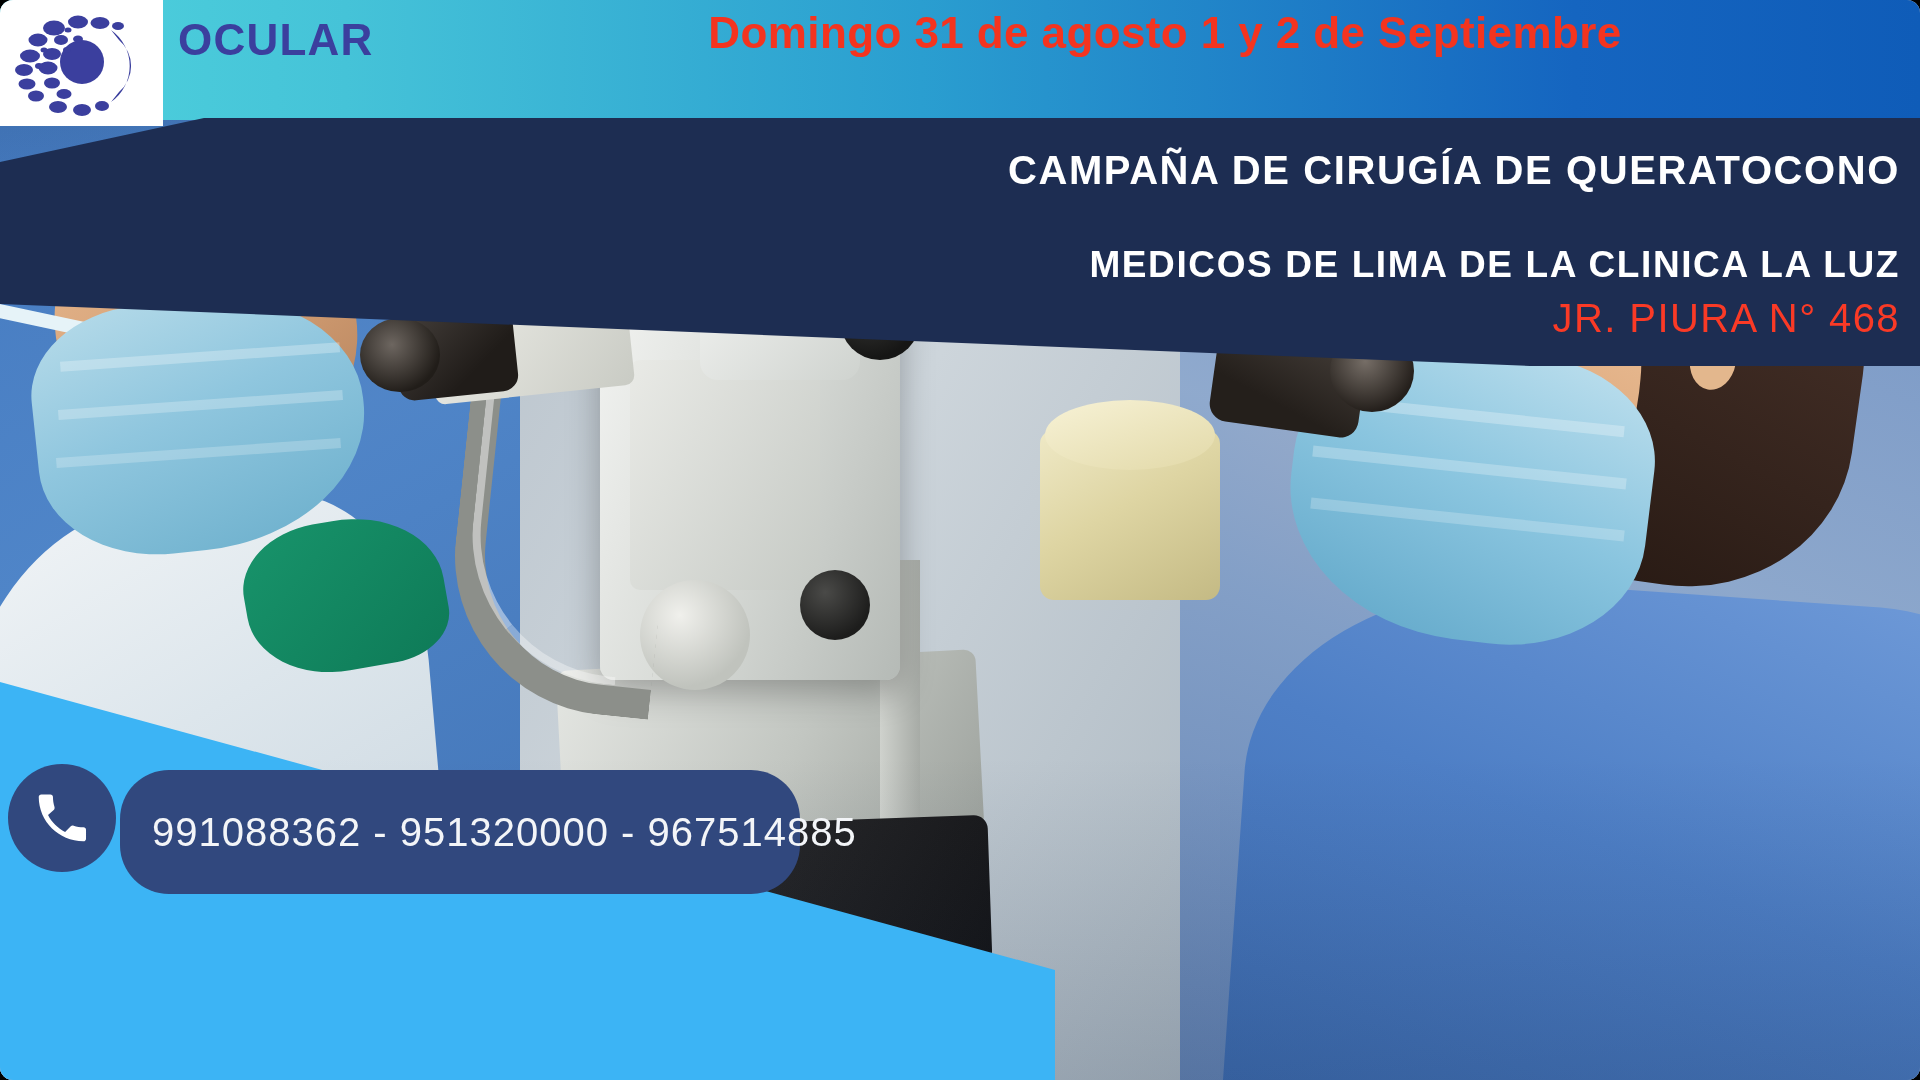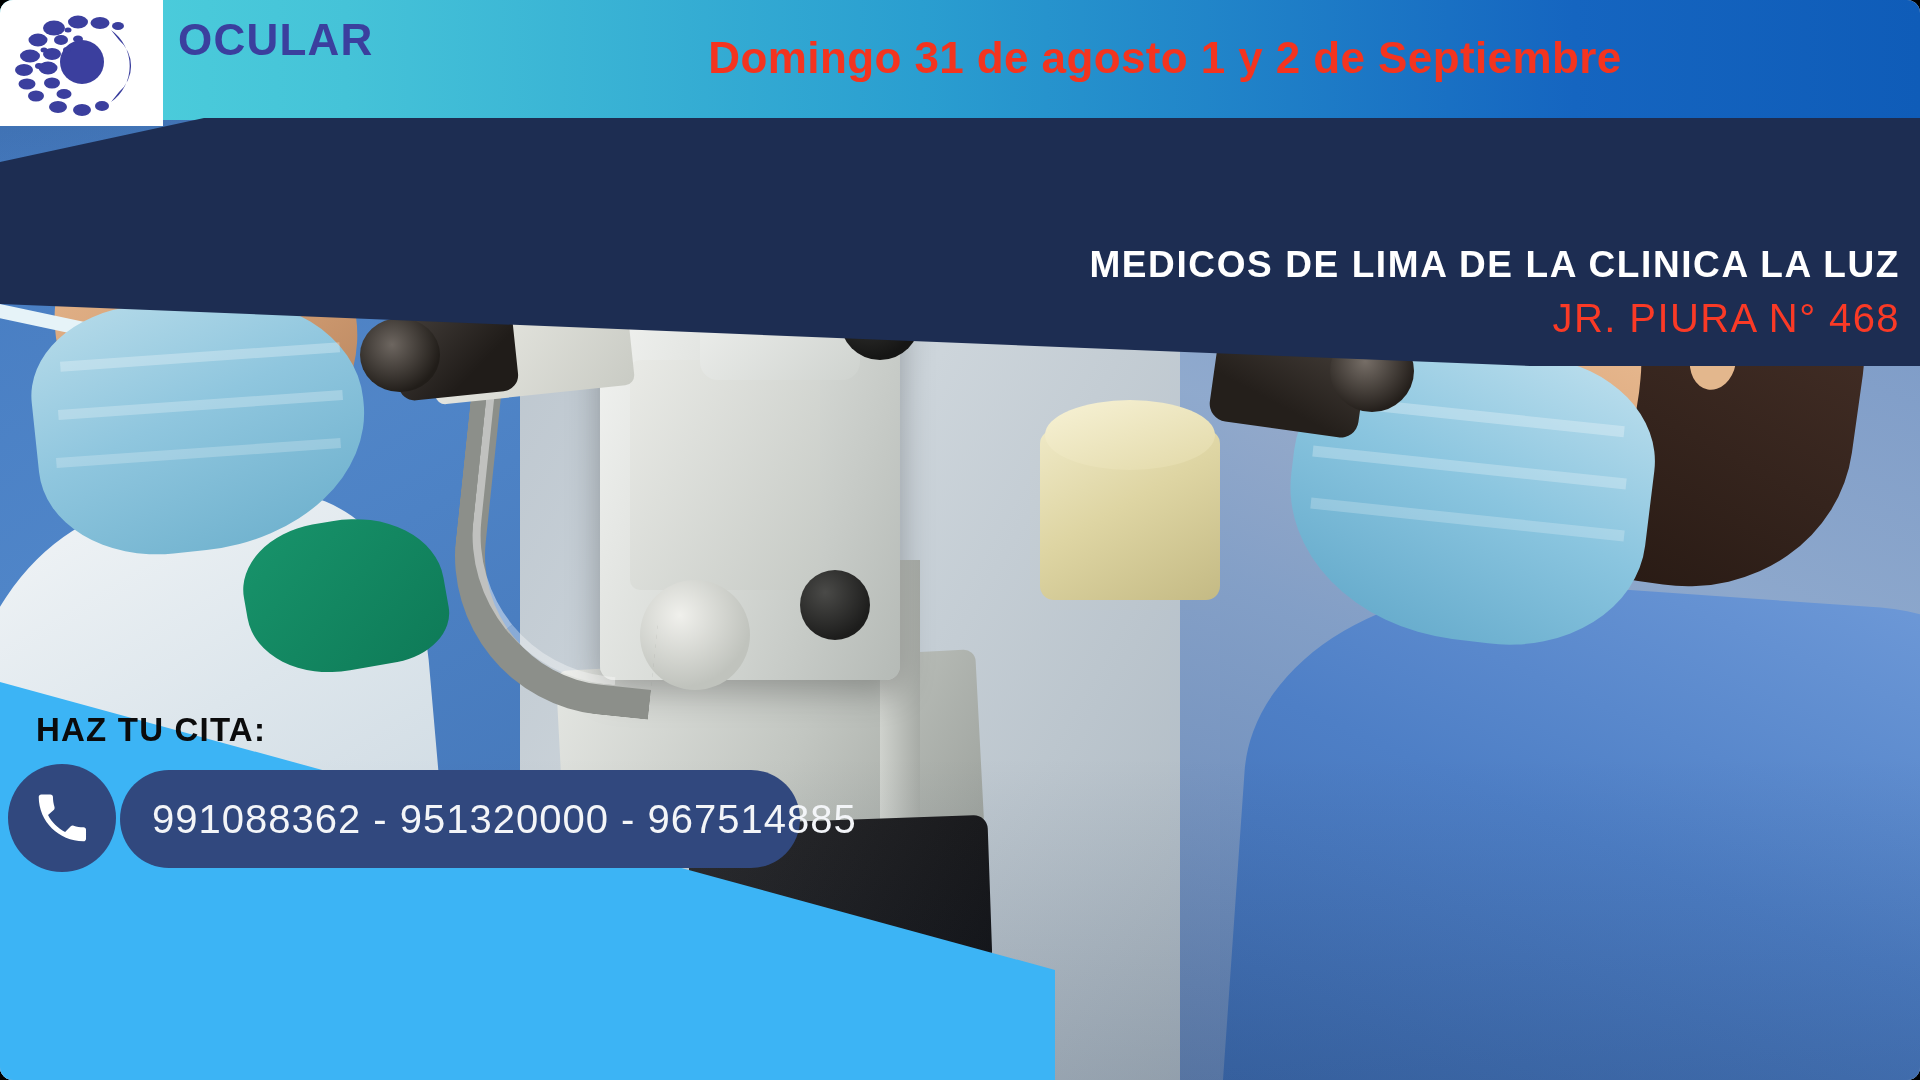--- a/index.html
+++ b/index.html
@@ -101,42 +101,42 @@
 
   
   .topbar{position:absolute;left:0;top:0;width:1920px;height:120px;
     background:linear-gradient(90deg,#4fd2dd 0%,#45c3d8 18%,#2a9ed0 48%,#1565c0 82%,#0f5cb8 100%);}
   .logobox{position:absolute;left:0;top:0;width:163px;height:126px;background:#ffffff;}
   .logo-svg{position:absolute;left:8px;top:6px;}
   .brand{position:absolute;left:178px;top:16px;}
   .brand-name{font-size:44px;font-weight:700;color:#3b3f9e;letter-spacing:1.2px;line-height:48px;font-family:"Liberation Sans",sans-serif;}
   .brand-sub{font-size:22px;font-weight:700;color:#16275a;line-height:30px;margin-top:2px;
     font-family:"Liberation Serif",serif;letter-spacing:.3px;}
-  .datebar{position:absolute;left:455px;top:33px;width:1420px;text-align:center;
+  .datebar{position:absolute;left:455px;top:8px;width:1420px;text-align:center;
     font-family:"Liberation Sans",sans-serif;font-weight:700;font-size:44px;color:#f4341f;
     letter-spacing:.4px;white-space:nowrap;}
 
   
   .navy{position:absolute;left:0;top:118px;width:1920px;height:248px;background:#1d2d52;
     clip-path:polygon(204px 0, 1920px 0, 1920px 248px, 1530px 248px, 0 186px, 0 44px);}
   .navy-lines{position:absolute;left:0;top:126px;width:1920px;height:250px;}
   .hl{position:absolute;right:20px;white-space:nowrap;color:#ffffff;font-weight:700;
     font-family:"Liberation Sans",sans-serif;}
   .hl1{top:22px;font-size:40px;letter-spacing:1.6px;}
   .hl2{top:86px;font-size:37px;letter-spacing:1.6px;margin-top:32px;}
   .hl3{top:142px;font-size:40px;color:#fa3a26;font-weight:400;letter-spacing:1.4px;margin-top:28px;}
 
   
   .bottomband{position:absolute;left:0;top:640px;width:1920px;height:440px;background:#3cb4f5;
     clip-path:polygon(0 42px, 1055px 330px, 1055px 440px, 0 440px);}
   .haz{position:absolute;left:36px;top:711px;font-size:33px;font-weight:700;color:#0b0b0c;
     letter-spacing:1.2px;font-family:"Liberation Sans",sans-serif;}
   .phone-circle{position:absolute;left:8px;top:764px;width:108px;height:108px;border-radius:50%;
     background:#31487e;display:flex;align-items:center;justify-content:center;}
-  .pill{position:absolute;left:120px;top:770px;width:680px;height:98px;border-radius:49px;
+  .pill{position:absolute;left:120px;top:770px;width:680px;height:124px;border-radius:49px;
     background:#31487e;display:flex;align-items:center;}
   .pill span{margin-left:32px;font-size:40px;color:#f3f5f8;letter-spacing:1px;
     font-family:"Liberation Sans",sans-serif;white-space:nowrap;}
 </style>
 </head>
 <body>
 
 <div id="stage">
 
   <div class="photo">
@@ -224,26 +224,26 @@
       </svg>
     </div>
     <div class="brand">
       <div class="brand-name">OCULAR</div>
     </div>
     <div class="datebar">Domingo 31 de agosto 1 y 2 de Septiembre</div>
   </div>
 
   <div class="navy"></div>
   <div class="navy-lines">
+    <div class="hl hl1">CAMPAÑA DE CIRUGÍA DE QUERATOCONO</div>
     <div class="hl hl2">MEDICOS DE LIMA DE LA CLINICA LA LUZ</div>
     <div class="hl hl3">JR. PIURA N° 468</div>
   </div>
 
   <div class="bottomband"></div>
-  <div class="haz">HAZ TU CITA:</div>
 
   <div class="phone-circle">
     <svg width="62" height="62" viewBox="0 0 24 24">
       <path fill="#ffffff" d="M6.6 10.8c1.4 2.8 3.8 5.1 6.6 6.6l2.2-2.2c.3-.3.7-.4 1.1-.2 1.2.4 2.5.6 3.8.6.6 0 1 .4 1 1V20c0 .6-.4 1-1 1C10.7 21 3 13.3 3 3.9c0-.6.4-1 1-1h3.5c.6 0 1 .4 1 1 0 1.3.2 2.6.6 3.8.1.4 0 .8-.2 1.1l-2.3 2z"></path>
     </svg>
   </div>
 
   <div class="pill">
     <span>991088362 - 951320000 - 967514885</span>
   </div>

